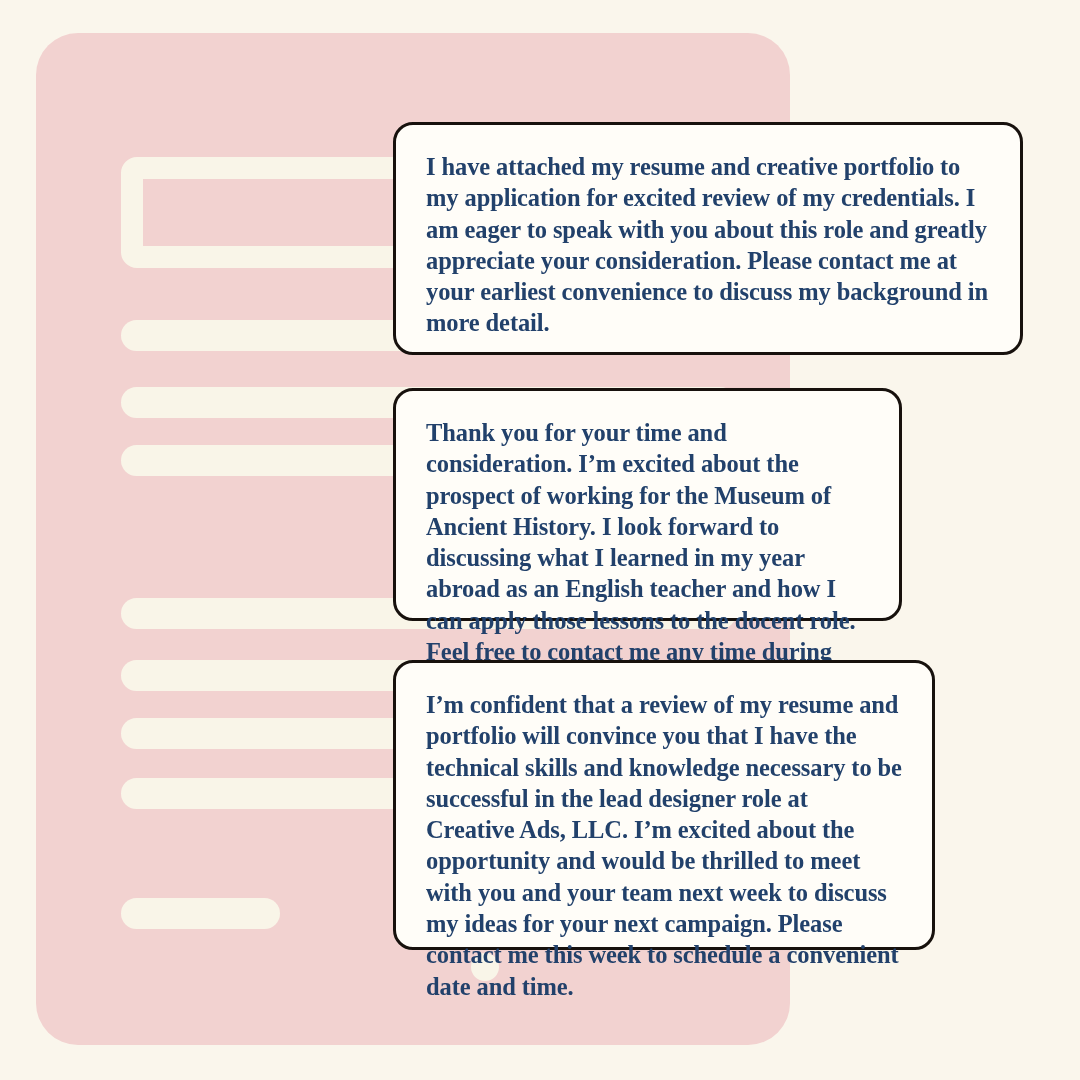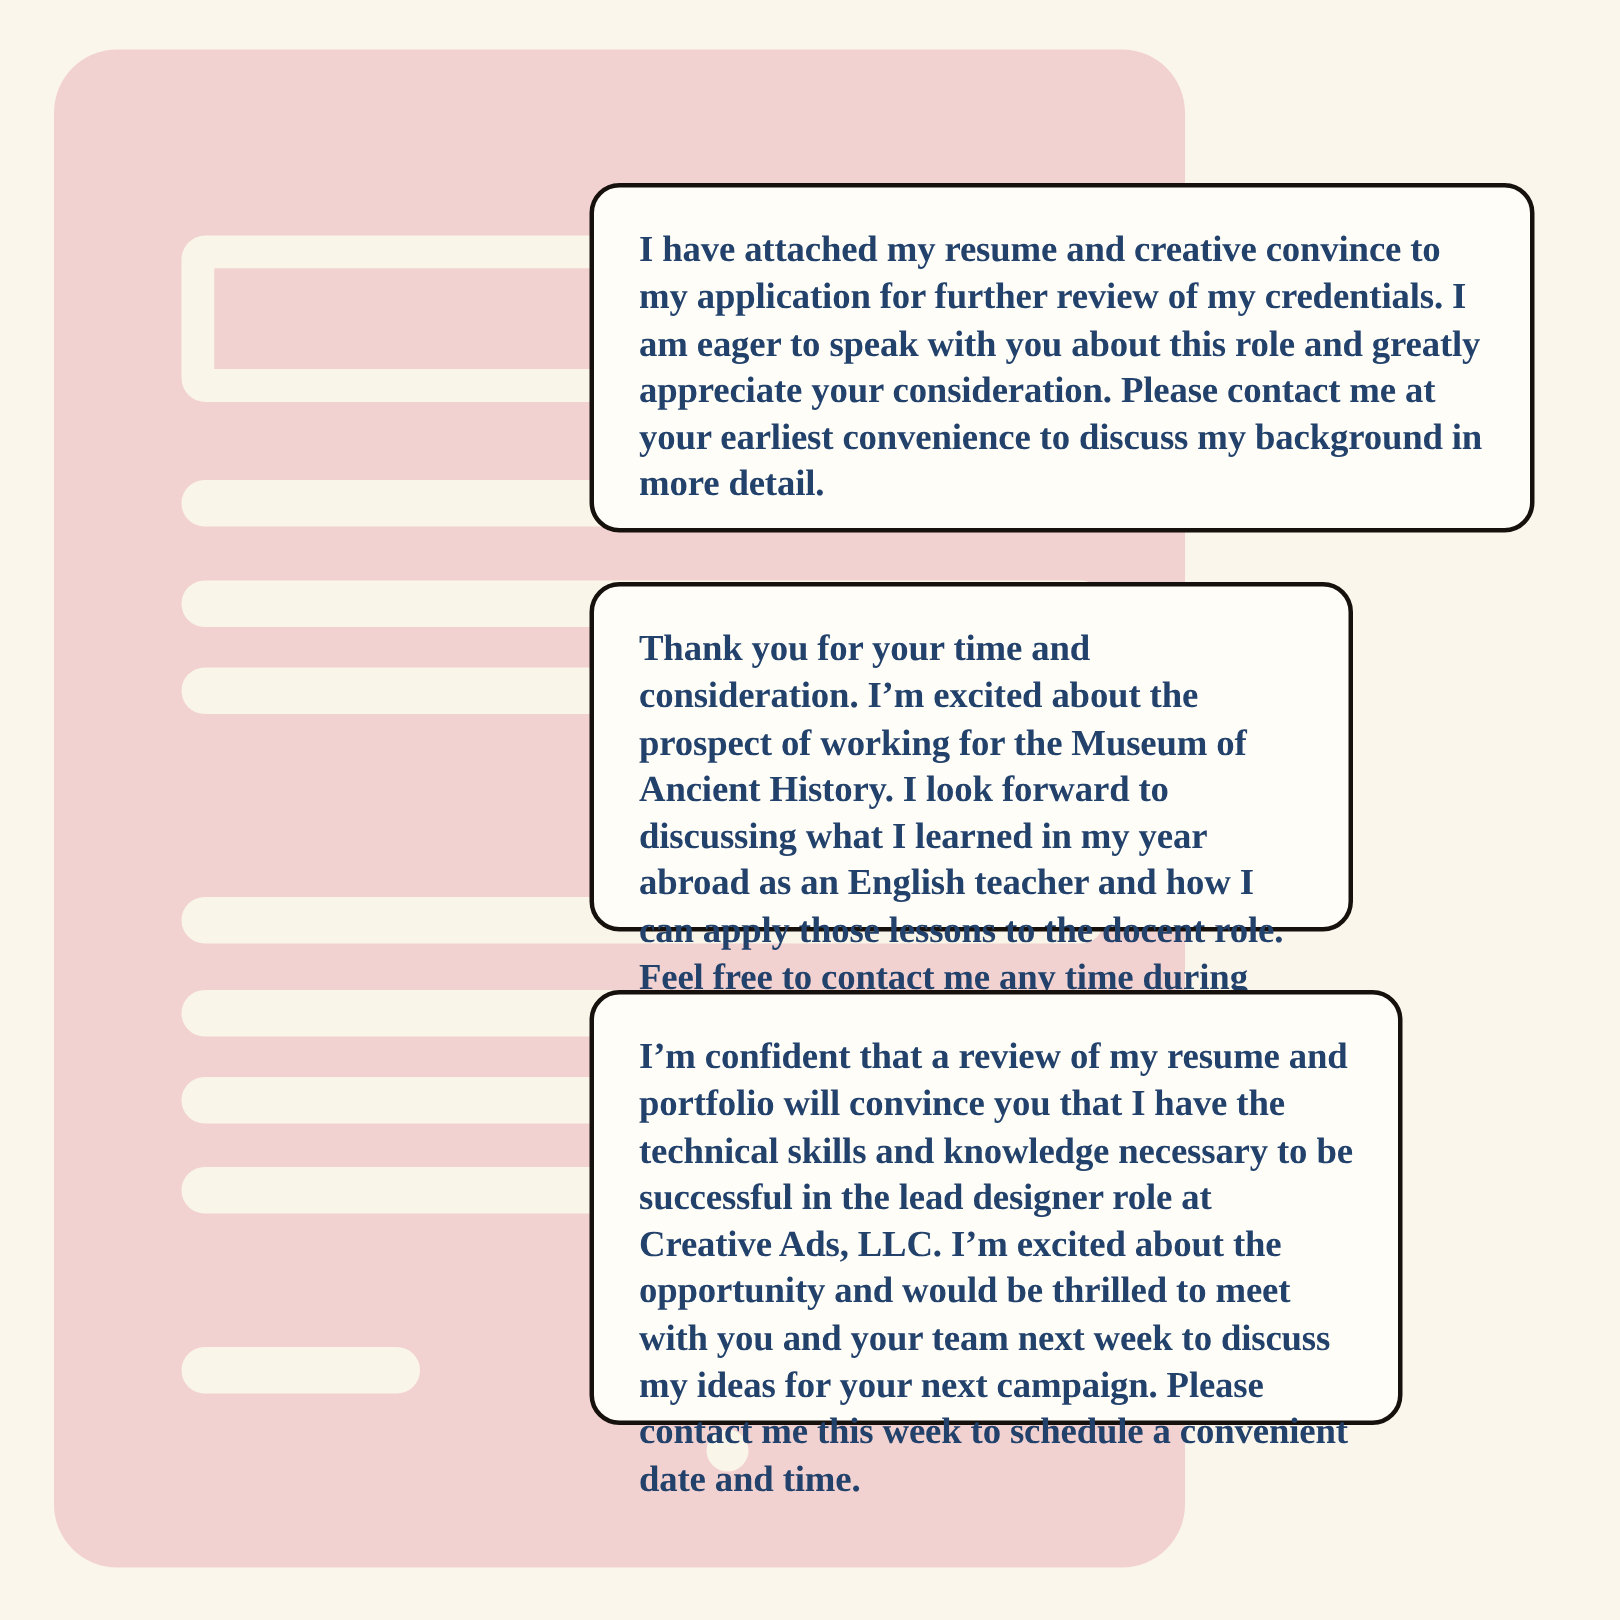--- a/index.html
+++ b/index.html
@@ -104,21 +104,21 @@
         <div class="doc-bar" style="top: 627px; width: 615px;"></div>
         <div class="doc-bar" style="top: 685px; width: 615px;"></div>
         <div class="doc-bar" style="top: 745px; width: 615px;"></div>
         <div class="doc-bar" style="top: 865px; width: 159px;"></div>
       </div>
 
     <div class="doc-dot" style="left:435px; top:920px;"></div>
   </div>
 
   <div class="quote-card" id="card-1">
-    <p>I have attached my resume and creative convince to my application for further review of my credentials. I am eager to speak with you about this role and greatly appreciate your consideration. Please contact me at your earliest convenience to discuss my background in more detail.</p>
+    <p>I have attached my resume and creative portfolio to my application for excited review of my credentials. I am eager to speak with you about this role and greatly appreciate your consideration. Please contact me at your earliest convenience to discuss my background in more detail.</p>
   </div>
 
   <div class="quote-card" id="card-2">
     <p>Thank you for your time and consideration. I’m excited about the prospect of working for the Museum of Ancient History. I look forward to discussing what I learned in my year abroad as an English teacher and how I can apply those lessons to the docent role. Feel free to contact me any time during the week.</p>
   </div>
 
   <div class="quote-card" id="card-3">
     <p>I’m confident that a review of my resume and portfolio will convince you that I have the technical skills and knowledge necessary to be successful in the lead designer role at Creative Ads, LLC. I’m excited about the opportunity and would be thrilled to meet with you and your team next week to discuss my ideas for your next campaign. Please contact me this week to schedule a convenient date and time.</p>
   </div>
 

